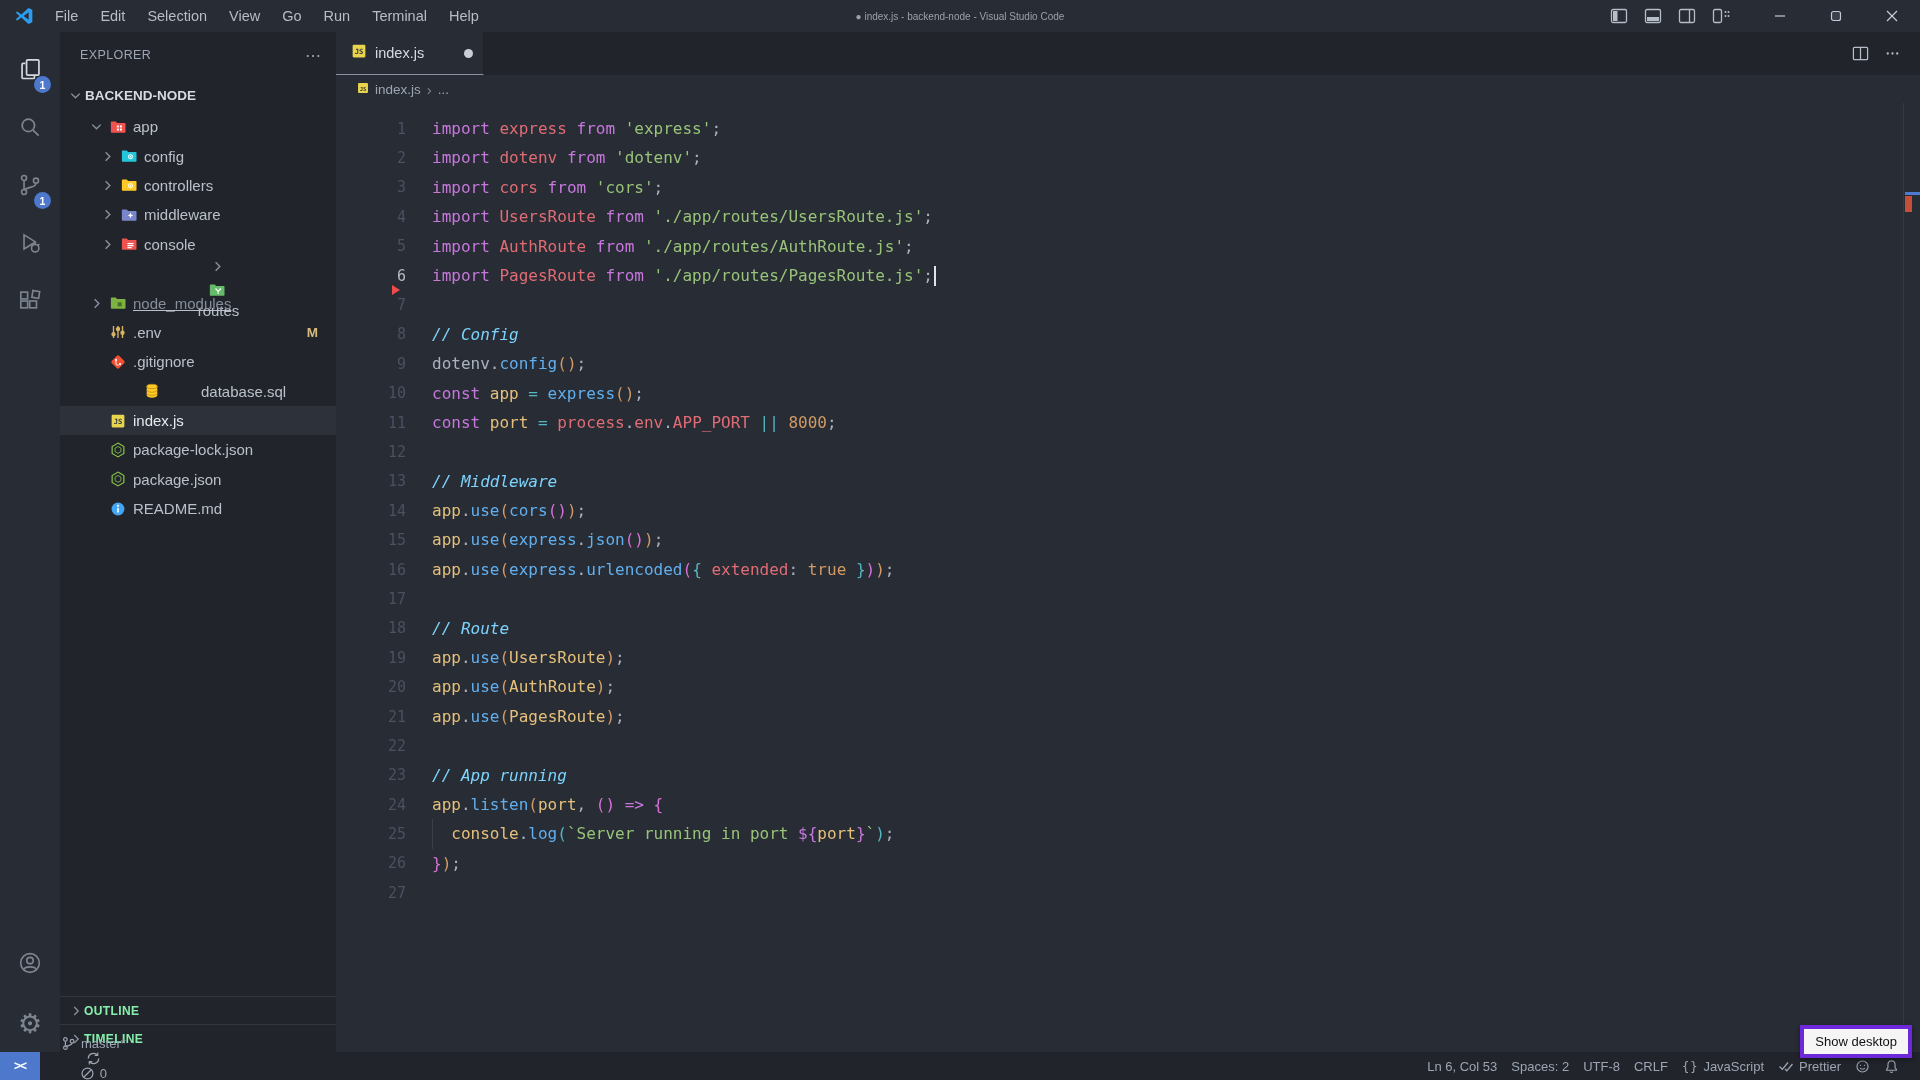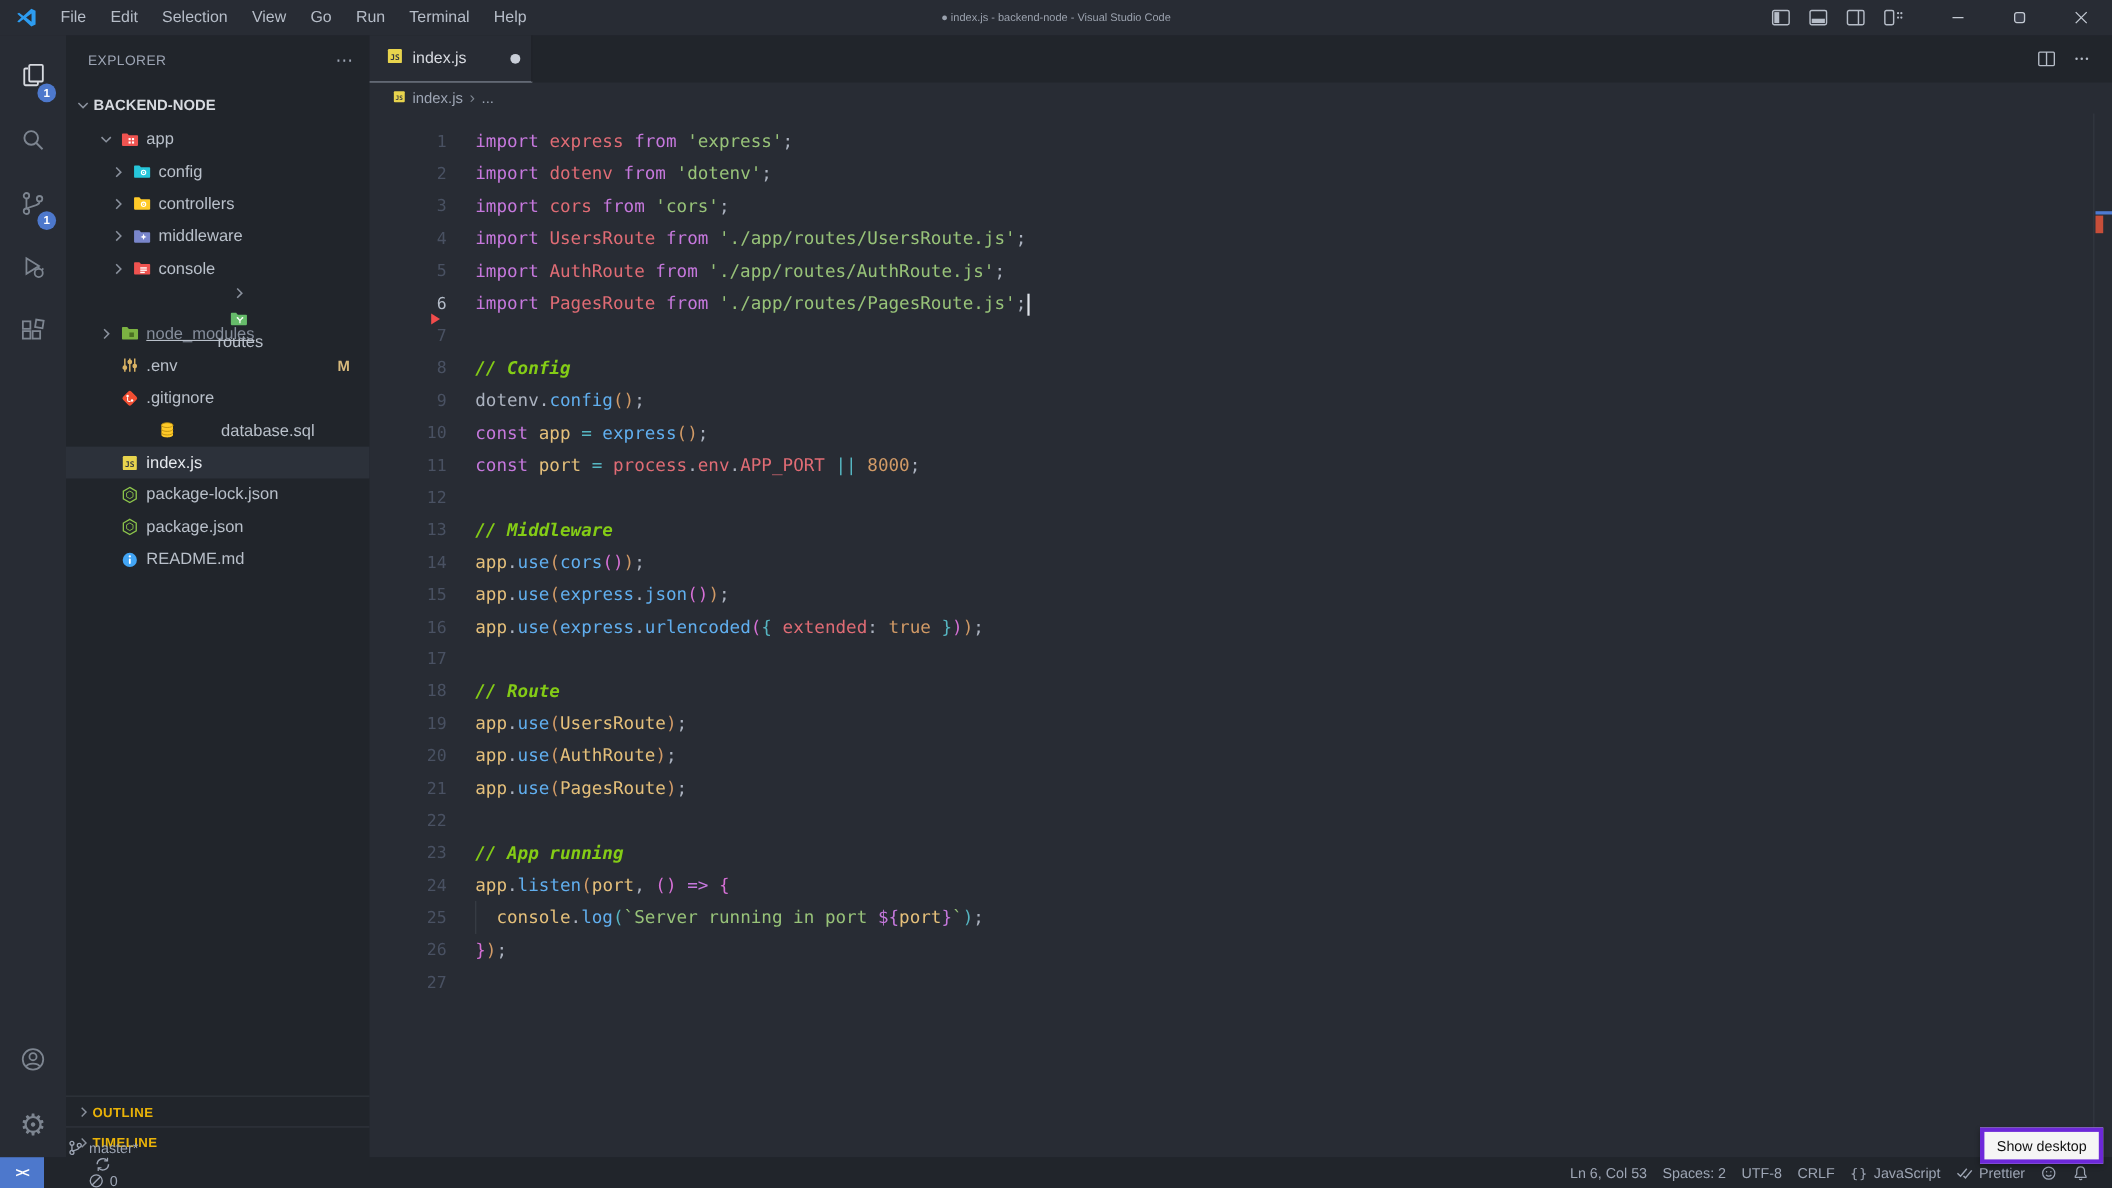--- a/index.html
+++ b/index.html
@@ -36,21 +36,21 @@
   .dots { margin-left:auto; color:#9da5b4; font-size:16px; letter-spacing:1px; }
   .project-row { height:34px; display:flex; align-items:center; padding-left:6px; font-size:13.5px; font-weight:bold; color:#d7dae0; }
   .tree { flex:1; overflow:hidden; }
   .tree-row { height:29.4px; display:flex; align-items:center; font-size:15px; color:#b9c0ca; position:relative; cursor:default; }
   .tree-row.selected { background:#2c313a; color:#e6e9ee; }
   .tree-row.dimmed .t-label { color:#868e9c; }
   .chev-slot { width:19px; display:flex; justify-content:center; color:#8a919d; flex:0 0 19px; }
   .t-icon { width:24px; display:flex; justify-content:center; align-items:center; flex:0 0 24px; }
   .t-label { margin-left:3px; white-space:nowrap; }
   .t-badge { margin-left:auto; margin-right:18px; color:#d7ba7d; font-size:13.5px; font-weight:bold; }
-  .section { height:28px; display:flex; align-items:center; border-top:1px solid #33373f; padding-left:7px; font-size:12px; font-weight:bold; color:#eab308; letter-spacing:.4px; }
+  .section { height:28px; display:flex; align-items:center; border-top:1px solid #33373f; padding-left:7px; font-size:12px; font-weight:bold; color:#86efac; letter-spacing:.4px; }
   .section .chev-slot { width:17px; flex-basis:17px; }
 
   
   .editor { flex:1; display:flex; flex-direction:column; min-width:0; background:#282c34; }
   .tabbar { height:43px; background:#21252b; display:flex; flex:0 0 43px; }
   .tab { width:148px; background:#282c34; display:flex; align-items:center; padding:0 10px 0 14px; position:relative; border-right:1px solid #1d2026; }
   .tab.active { border-bottom:1px solid #8a91a0; }
   .tab-label { font-size:14.5px; color:#d7dae0; margin-left:7px; }
   .tab-dot { margin-left:auto; width:9px; height:9px; border-radius:50%; background:#c9ced8; }
   .tab-actions { margin-left:auto; display:flex; align-items:center; padding-right:12px; color:#9aa1ad; }
@@ -60,21 +60,21 @@
   .bc-item { display:flex; align-items:center; gap:5px; }
 
   
   .code { flex:1; position:relative; padding-top:11px; font-family:"DejaVu Sans Mono", monospace; font-size:16px; overflow:hidden; }
   .line { display:flex; height:29.4px; align-items:center; position:relative; }
   .ln { width:70px; text-align:right; color:#495162; flex:0 0 70px; font-size:15px; user-select:none; }
   .ln.active { color:#b4bcc8; }
   .lc { margin-left:26px; white-space:pre; position:relative; line-height:29.4px; }
   .t-kw{color:#c678dd;} .t-red{color:#e06c75;} .t-str{color:#98c379;} .t-fn{color:#61afef;}
   .t-num{color:#d19a66;} .t-var{color:#e5c07b;} .t-op{color:#56b6c2;}
-  .t-cmt{color:#84cc16;font-style:italic;font-weight:bold;} .t-def{color:#abb2bf;}
+  .t-cmt{color:#7dd3fc;font-style:italic;} .t-def{color:#abb2bf;}
   .t-b1{color:#d19a66;} .t-b2{color:#d670d6;} .t-b3{color:#56b6c2;}
   .cursor { display:inline-block; width:2px; height:20px; background:#dfe3ea; vertical-align:middle; margin-left:1px; animation:blink 1s steps(1) infinite; }
   @keyframes blink { 50% { opacity:0; } }
   .iguide { position:absolute; left:0; top:0; bottom:0; border-left:1px solid #3b4048; }
   .gutter-arrow { position:absolute; left:56px; width:0; height:0; border-left:8px solid #f14c4c; border-top:5px solid transparent; border-bottom:5px solid transparent; }
   .ruler-line { position:absolute; top:0; bottom:0; right:16px; border-left:1px solid #343942; }
   .mark-blue { position:absolute; right:0; width:15px; height:3px; background:#4e7ad1; }
   .mark-red { position:absolute; right:8px; width:7px; height:16px; background:#c74e39; }
 
   

